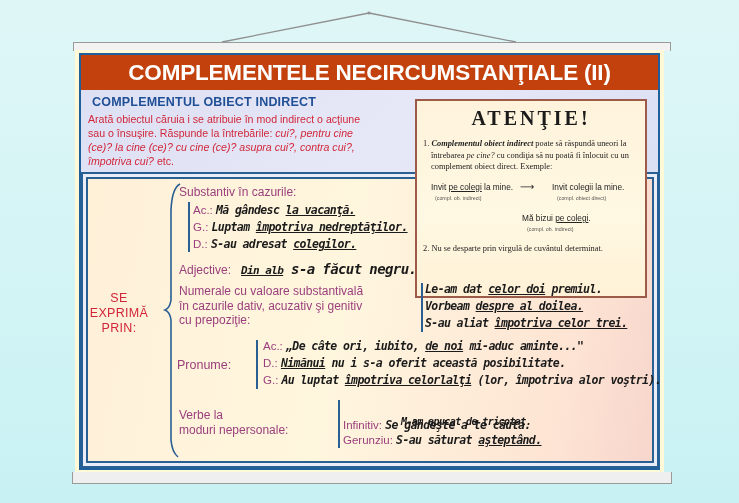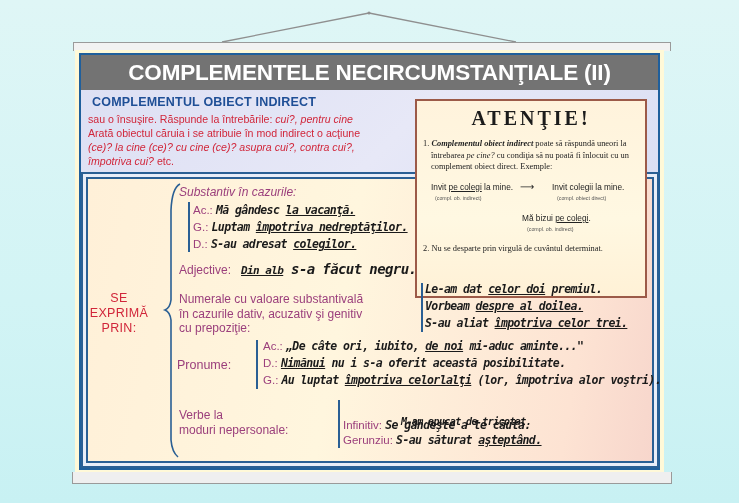--- a/index.html
+++ b/index.html
@@ -21,21 +21,21 @@
     position:absolute; left:75px; top:50px; width:589px; height:423px;
     background:#fff9d8; box-sizing:border-box;
   }
   .frame {
     position:absolute; left:79px; top:53px; width:581px; height:417px;
     background: linear-gradient(135deg, #dcdff3 0%, #e7e8f7 40%, #cfd6f1 100%);
     border:2px solid #1f5f9c; box-sizing:border-box;
   }
   .title-bar {
     position:absolute; left:81px; top:55px; width:577px; height:35px;
-    background:#737373; color:#fff; font-weight:bold;
+    background:#c2410c; color:#fff; font-weight:bold;
     font-size:22.5px; text-align:center; line-height:36px; letter-spacing:-0.2px;
   }
   .sub-title {
     position:absolute; left:92px; top:95px; font-size:12.5px; font-weight:bold;
     color:#1f4f96; letter-spacing:0.2px;
   }
   .definition {
     position:absolute; left:88px; top:112px; width:330px;
     font-size:10.6px; line-height:14px; color:#d1263a;
   }
@@ -82,22 +82,22 @@
 <div class="top-rod"></div>
 <div class="poster"></div>
 <div class="bottom-rod"></div>
 
 <div class="frame"></div>
 <div class="title-bar">COMPLEMENTELE NECIRCUMSTANŢIALE (II)</div>
 
 <div class="sub-title">COMPLEMENTUL OBIECT INDIRECT</div>
 
 <div class="definition">
+  <div>Arată obiectul căruia i se atribuie în mod indirect o acţiune</div>
   <div><span>sau o însuşire. Răspunde la întrebările: </span><i>cui?, pentru cine</i></div>
-  <div>Arată obiectul căruia i se atribuie în mod indirect o acţiune</div>
   <div><i>(ce)? la cine (ce)? cu cine (ce)? asupra cui?, contra cui?,</i></div>
   <div><i>împotriva cui?</i><span> etc.</span></div>
 </div>
 
 <div class="main-box"></div>
 
 <div class="attention">
   <div class="att-title">ATENŢIE!</div>
   <div class="att-p1"><span>1. </span><b>Complementul obiect indirect</b><span> poate să răspundă uneori la întrebarea </span><i>pe cine?</i><span> cu condiţia să nu poată fi înlocuit cu un complement obiect direct. Exemple:</span></div>
   <div class="att-ex" style="left:14px;top:81px;"><span>Invit </span><u>pe colegi</u><span> la mine.</span></div>
@@ -113,29 +113,29 @@
 <svg class="brace" width="739" height="503">
   <path d="M180,184 Q172,188 171,210 L171,300 Q170,308 165,310 Q170,312 171,320 L171,440 Q172,452 178,457" fill="none" stroke="#2a5f94" stroke-width="1.6"></path>
 </svg>
 
 <div class="se-prin">
   <div>SE</div>
   <div>EXPRIMĂ</div>
   <div>PRIN:</div>
 </div>
 
-<div class="abs label" style="left:179px;top:185px;font-size:12px;font-style:italic;">Substantiv în cazurile:</div>
+<div class="abs label" style="left:179px;top:185px;font-size:12px;">Substantiv în cazurile:</div>
 <div class="vbar" style="left:188px;top:202px;height:50px;"></div>
 <div class="abs" style="left:193px;top:203px;font-size:11.5px;"><span class="label">Ac.:</span> <span class="ex">Mă gândesc </span><u class="ex">la vacanţă.</u></div>
 <div class="abs" style="left:193px;top:220px;font-size:11.5px;"><span class="label">G.:</span> <span class="ex">Luptam </span><u class="ex">împotriva nedreptăţilor.</u></div>
 <div class="abs" style="left:193px;top:237px;font-size:11.5px;"><span class="label">D.:</span> <span class="ex">S-au adresat </span><u class="ex">colegilor.</u></div>
 
 <div class="abs" style="left:179px;top:261px;font-size:12px;"><span class="label">Adjective:</span>&nbsp;&nbsp; <u class="ex" style="font-size:11px;">Din alb</u><span class="ex" style="font-size:14px;"> s-a făcut negru.</span></div>
 
-<div class="abs label" style="left:179px;top:284px;font-size:12px;line-height:14.5px;margin-top:8px;">
+<div class="abs label" style="left:179px;top:284px;font-size:12px;line-height:14.5px;">
   <div>Numerale cu valoare substantivală</div>
   <div>în cazurile dativ, acuzativ şi genitiv</div>
   <div>cu prepoziţie:</div>
 </div>
 <div class="vbar" style="left:421px;top:283px;height:49px;"></div>
 <div class="abs" style="left:425px;top:282px;font-size:11.5px;"><span class="ex">Le-am dat </span><u class="ex">celor doi</u><span class="ex"> premiul.</span></div>
 <div class="abs" style="left:425px;top:299px;font-size:11.5px;"><span class="ex">Vorbeam </span><u class="ex">despre al doilea.</u></div>
 <div class="abs" style="left:425px;top:316px;font-size:11.5px;"><span class="ex">S-au aliat </span><u class="ex">împotriva celor trei.</u></div>
 
 <div class="abs label" style="left:177px;top:358px;font-size:12.5px;">Pronume:</div>

